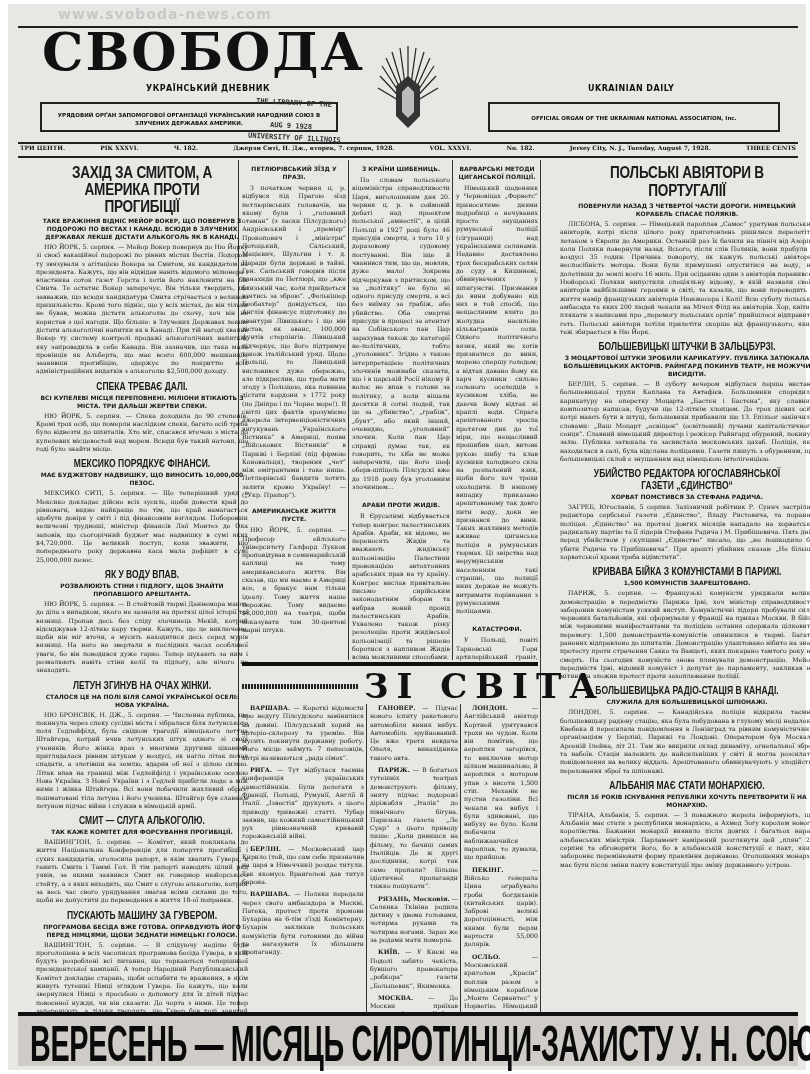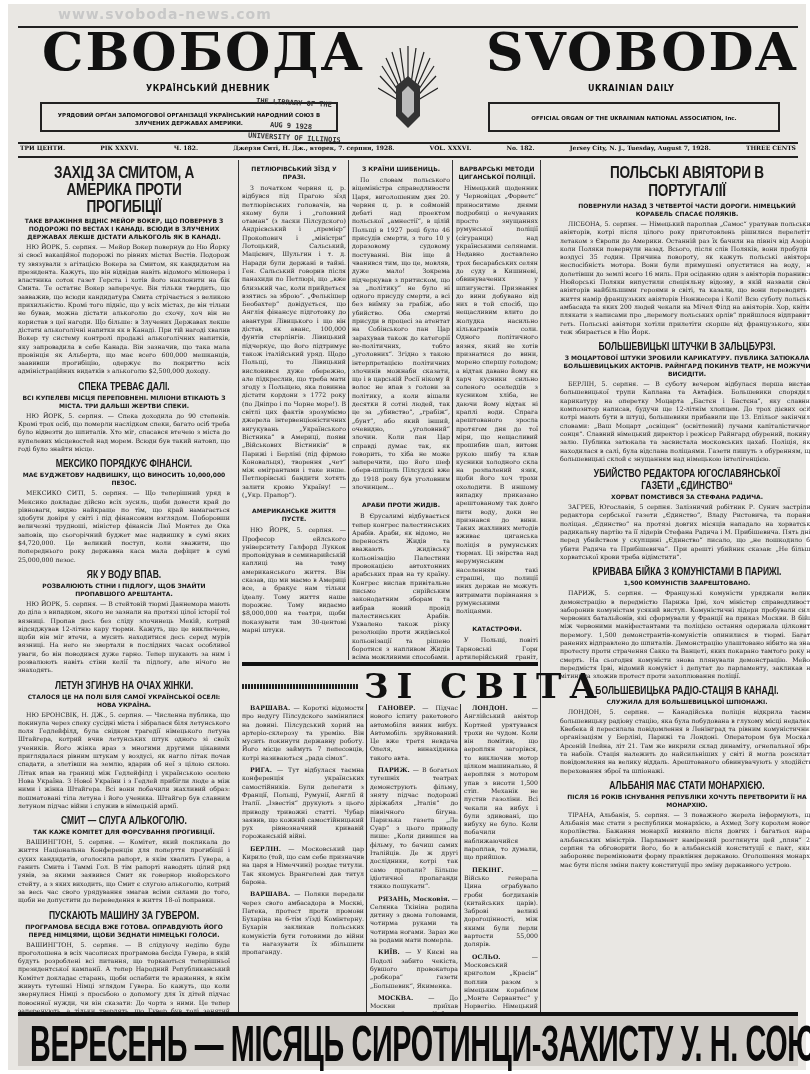--- a/index.html
+++ b/index.html
@@ -28,21 +28,20 @@
   .banner-text { position: absolute; left: 12px; top: 0; font: bold 40px "Liberation Sans", sans-serif; transform: scaleX(0.72) scaleY(1.25); transform-origin: left top; white-space: nowrap; letter-spacing: -0.5px; color: #0a0a0a; }
 </style>
 </head>
 <body>
 
 <div class="page">
   <div class="watermark">www.svoboda-news.com</div>
 
   <div class="rule" style="top:22px;height:2px;"></div>
   <div class="mast-title" style="left:34px;">СВОБОДА</div>
-  <div class="mast-title" style="left:478px;">SVOBODA</div>
   <div class="mast-sub" style="left:138px;">УКРАЇНСЬКИЙ ДНЕВНИК</div>
   <div class="mast-sub" style="left:580px;">UKRAINIAN DAILY</div>
   <div class="mast-box" style="left:32px;width:298px;">
     <span>УРЯДОВИЙ ОРҐАН ЗАПОМОГОВОЇ ОРГАНІЗАЦІЇ УКРАЇНСЬКИЙ НАРОДНИЙ СОЮЗ В ЗЛУЧЕНИХ ДЕРЖАВАХ АМЕРИКИ.</span>
   </div>
   <div class="mast-box" style="left:480px;width:292px;padding-top:10px;">
     <span>OFFICIAL ORGAN OF THE UKRAINIAN NATIONAL ASSOCIATION, Inc.</span>
   </div>
   <div class="stamp" style="left:248px;top:95px;">THE LIBRARY OF THE</div>
   <div class="stamp" style="left:262px;top:118px;">AUG 9   1928</div>
@@ -81,21 +80,21 @@
   </div>
   <div class="rule" style="top:152px;height:2px;"></div>
 
   <div class="vline" style="left:230px;top:156px;height:852px;"></div>
   <div class="vline" style="left:340px;top:156px;height:500px;"></div>
   <div class="vline" style="left:444px;top:156px;height:500px;"></div>
   <div class="vline" style="left:532px;top:156px;height:852px;"></div>
   <div class="vline" style="left:358px;top:700px;height:308px;"></div>
   <div class="vline" style="left:452px;top:700px;height:308px;"></div>
 
-  <div class="col" style="left:10px;top:158px;width:212px;height:852px;">
+  <div class="col" style="left:28px;top:158px;width:212px;height:852px;">
     <h2 class="big" style="font-size:16px;line-height:17px;">ЗАХІД ЗА СМИТОМ, А АМЕРИКА ПРОТИ ПРОГИБІЦІЇ</h2>
     <h4 class="sub">ТАКЕ ВРАЖІННЯ ВІДНІС МЕЙОР ВОКЕР, ЩО ПОВЕРНУВ З ПОДОРОЖІ ПО ВЕСТАХ І КАНАДІ. ВСЮДИ В ЗЛУЧЕНИХ ДЕРЖАВАХ ЛЕКШЕ ДІСТАТИ АЛЬКОГОЛЬ ЯК В КАНАДІ.</h4>
     <p>НЮ ЙОРК, 5. серпня. — Мейор Вокер повернув до Ню Йорку зі своєї вакаційної подорожі по рівних містах Вестів. Подорож ту звязували з агітацією Вокера за Смитом, як кандидатом на президента. Кажуть, що він відвідав навіть відомого мілюнера і властника соток газет Герста і хотів його наклонити на бік Смита. Те остатнє Вокер заперечує. Він тільки твердить, що завважив, що всюди кандидатура Смита стрічається з великою прихильністю. Кромі того підніс, що у всіх містах, де він тільки не бував, можна дістати алькоголю до схочу, хоч він не користав з цеї нагоди. Що більше: в Злучених Державах лекше дістати алькоголічні напитки як в Канаді. При тій нагоді хвалив Вокер ту систему контролі продажі алькоголічних напитків, яку запровадила в себе Канада. Він зазначив, що така мала провінція як Альберта, що має всего 600,000 мешканців, заавивши прогибіцію, одержує по покриттю всіх адміністраційних видатків з алькоголю $2,500,000 доходу.</p>
     <h3 class="head">СПЕКА ТРЕВАЄ ДАЛІ.</h3>
     <h4 class="sub">ВСІ КУПЕЛЕВІ МІСЦЯ ПЕРЕПОВНЕНІ. МІЛІОНИ ВТІКАЮТЬ З МІСТА. ТРИ ДАЛЬШІ ЖЕРТВИ СПЕКИ.</h4>
     <p>НЮ ЙОРК, 5. серпня. — Спека доходила до 90 степенів. Кромі трох осіб, що померли наслідком спеки, багато осіб треба було відвезти до шпиталів. Хто міг, спасався втечею з міста до купелевих місцевостей над морем. Всюди був такий натовп, що годі було знайти місце.</p>
     <h3 class="head">МЕКСИКО ПОРЯДКУЄ ФІНАНСИ.</h3>
     <h4 class="sub">МАЄ БУДЖЕТОВУ НАДВИШКУ, ЩО ВИНОСИТЬ 10,000,000 ПЕЗОС.</h4>
     <p>МЕКСИКО СИТІ, 5. серпня. — Що теперішний уряд в Мексико докладає дійсно всіх зусиль, щоби довести край до рівноваги, видно найкраще по тім, що край намагається здобути довіря у світі і під фінансовим взглядом. Поборовши величезні трудноші, міністер фінансів Люї Монтез де Ока заповів, що сьогорічний буджет має надвишку в сумі яких $4,720,000. Це великий поступ, коли зважити, що попереднього року державна каса мала дефіцит в сумі 25,000,000 пезос.</p>
     <h3 class="head">ЯК У ВОДУ ВПАВ.</h3>

